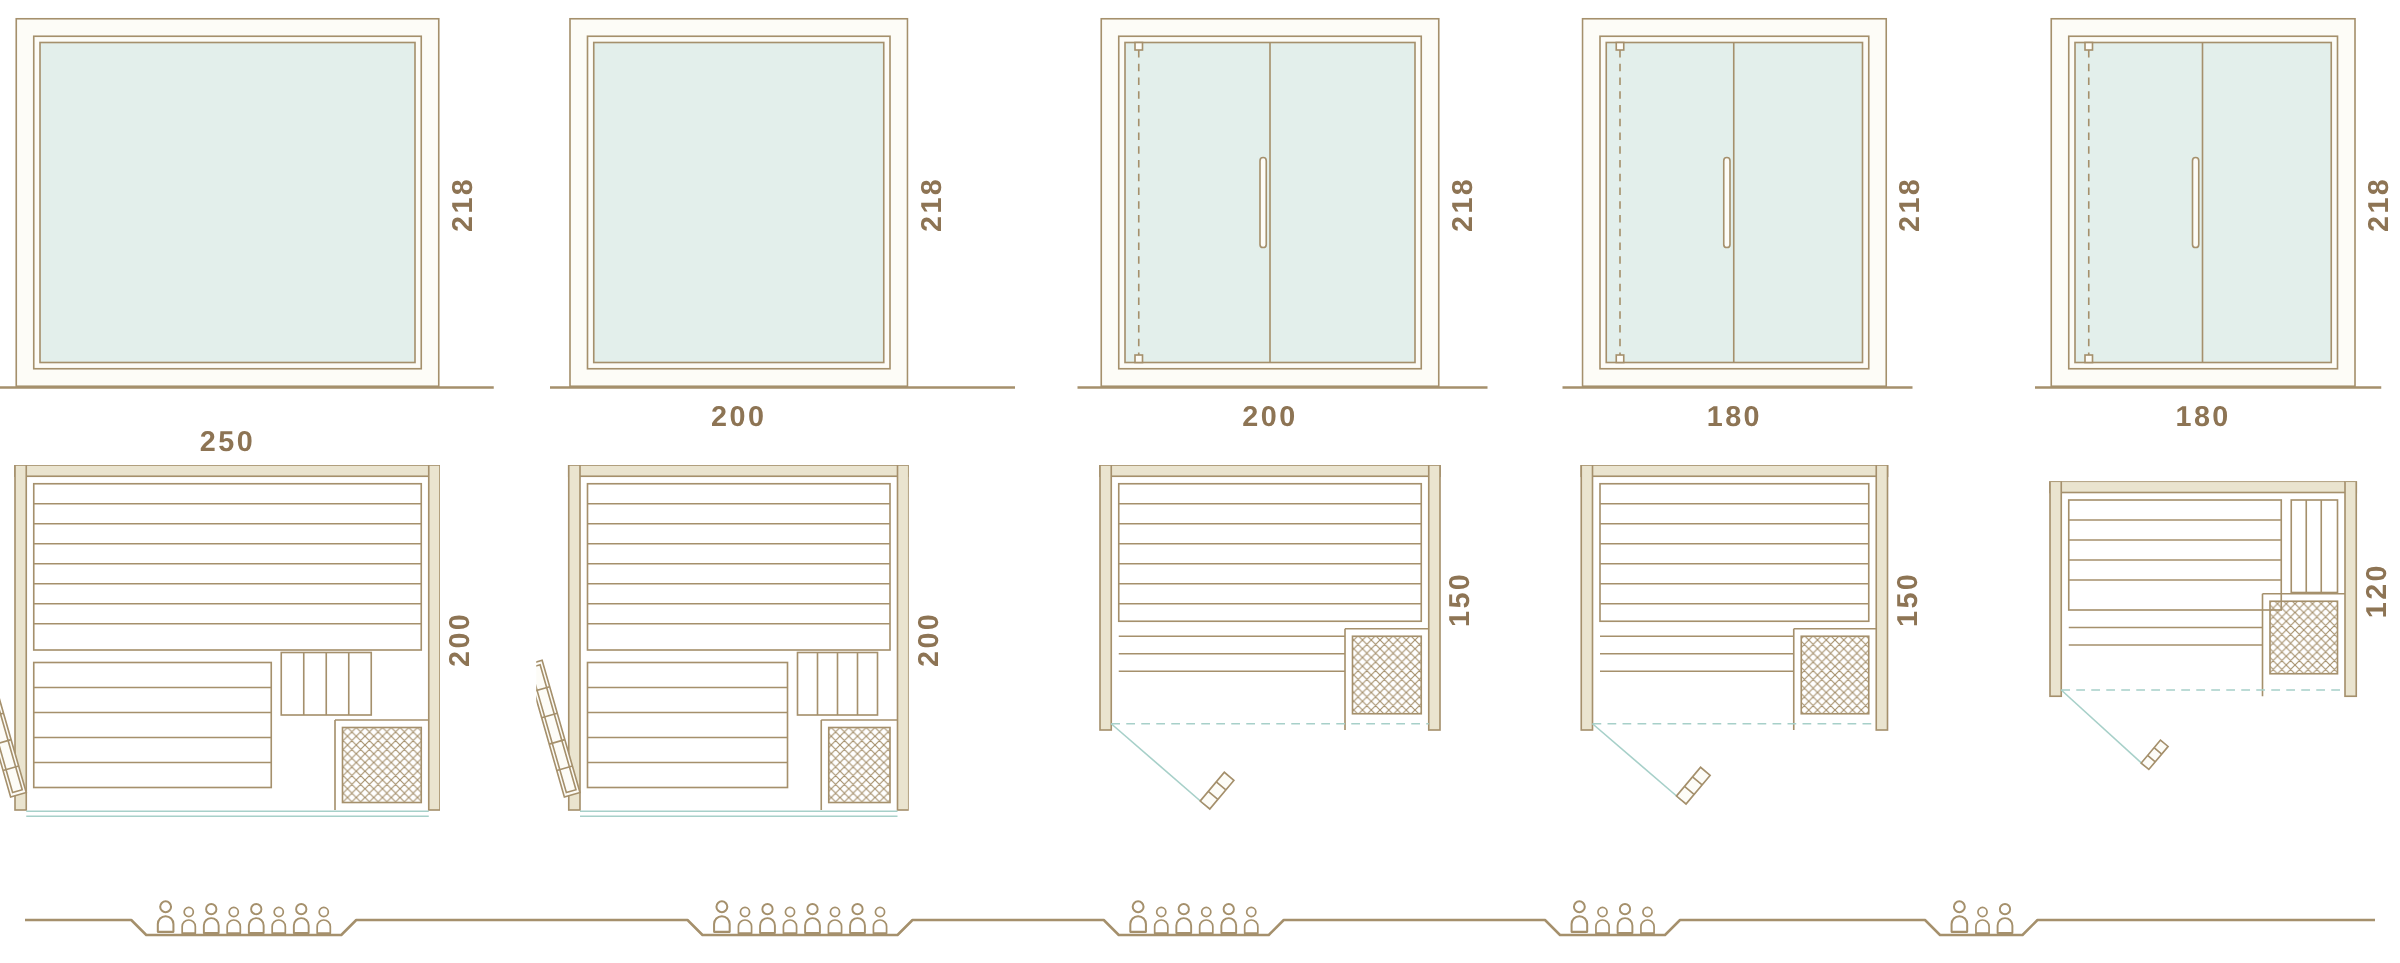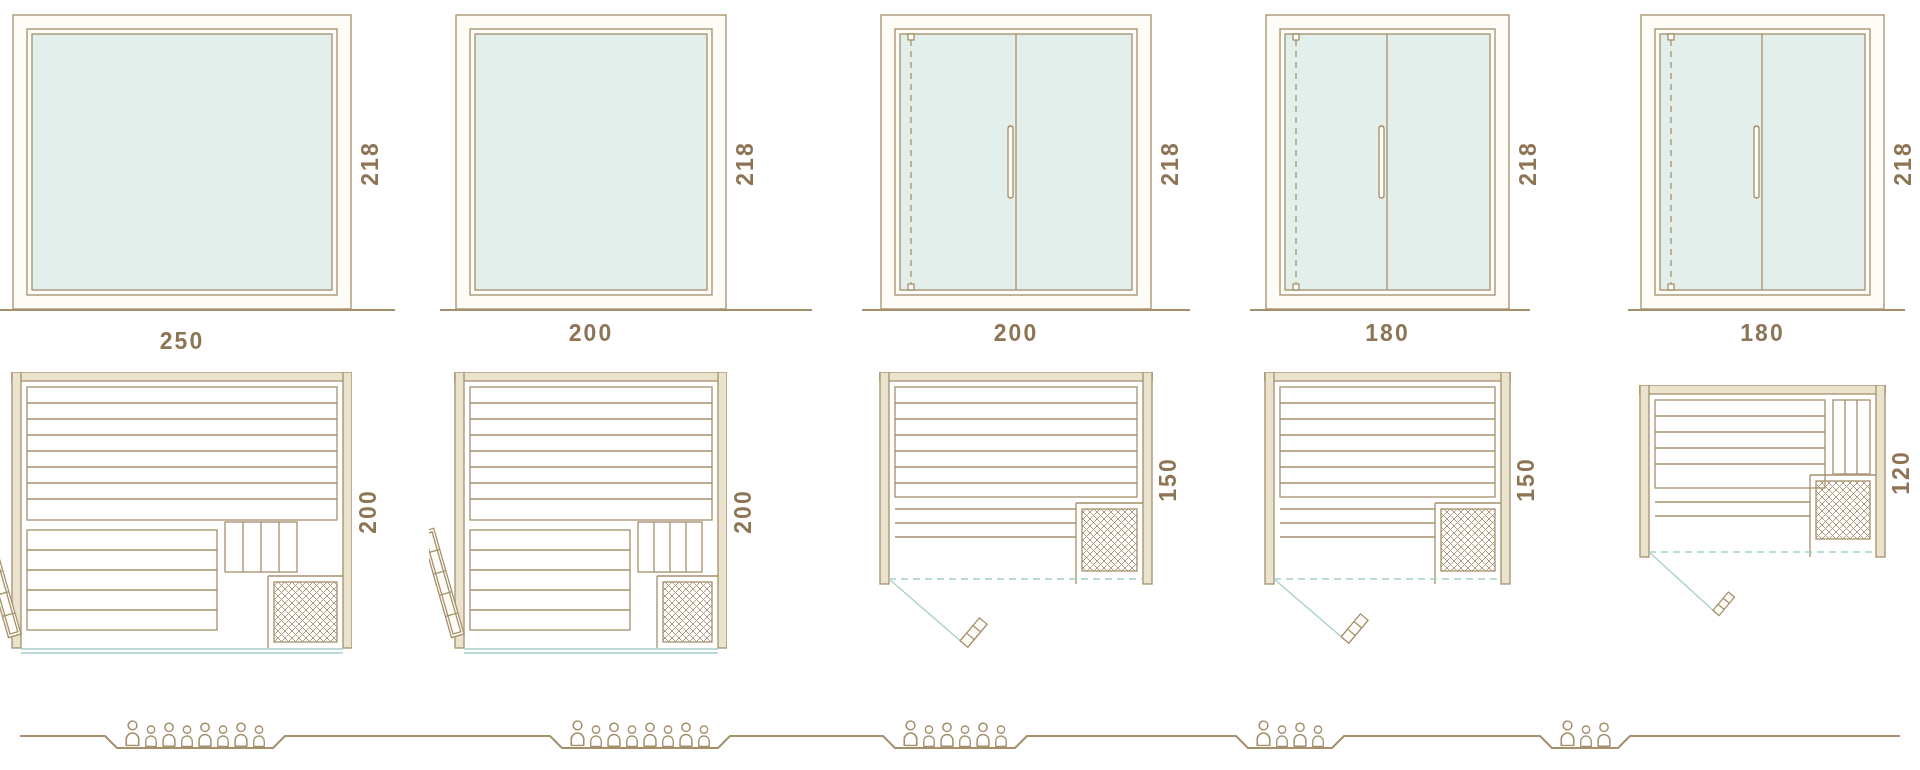--- a/index.html
+++ b/index.html
@@ -38,21 +38,21 @@
   <div>
     <svg class="abs" style="left:12px;top:14px" width="340" height="296" viewBox="0 0 340 296">
       <g stroke="#a5906c" stroke-width="1.3" fill="none">
         <rect x="1" y="1" width="338" height="294" fill="#fdfcf7"></rect>
         <rect x="15" y="15" width="310" height="266"></rect>
         <rect x="20" y="20" width="300" height="256" fill="#e3efeb"></rect>
       </g>
     </svg>
     <div class="abs groundline" style="left:0;top:309px;width:395px"></div>
     <div class="dim dim-v abs" style="left:335px;top:150px">218</div>
-    <div class="dim abs" style="left:12px;top:328px;width:340px">250</div>
+    <div class="dim abs" style="left:12px;top:340px;width:340px">250</div>
 
     <svg class="abs" style="left:-14px;top:372px" width="366" height="284" viewBox="-26 0 366 284">
       <g stroke="#a5906c" stroke-width="1.3" fill="none">
         <rect x="0" y="0" width="340" height="9" fill="#eae4cf"></rect>
         <rect x="0" y="0" width="9" height="276" fill="#eae4cf"></rect>
         <rect x="331" y="0" width="9" height="276" fill="#eae4cf"></rect>
         <g>
           <rect x="15" y="15" width="310" height="133"></rect>
           <path d="M15 31H325 M15 47H325 M15 63H325 M15 79H325 M15 95H325 M15 111H325 M15 127H325"></path>
         </g>

